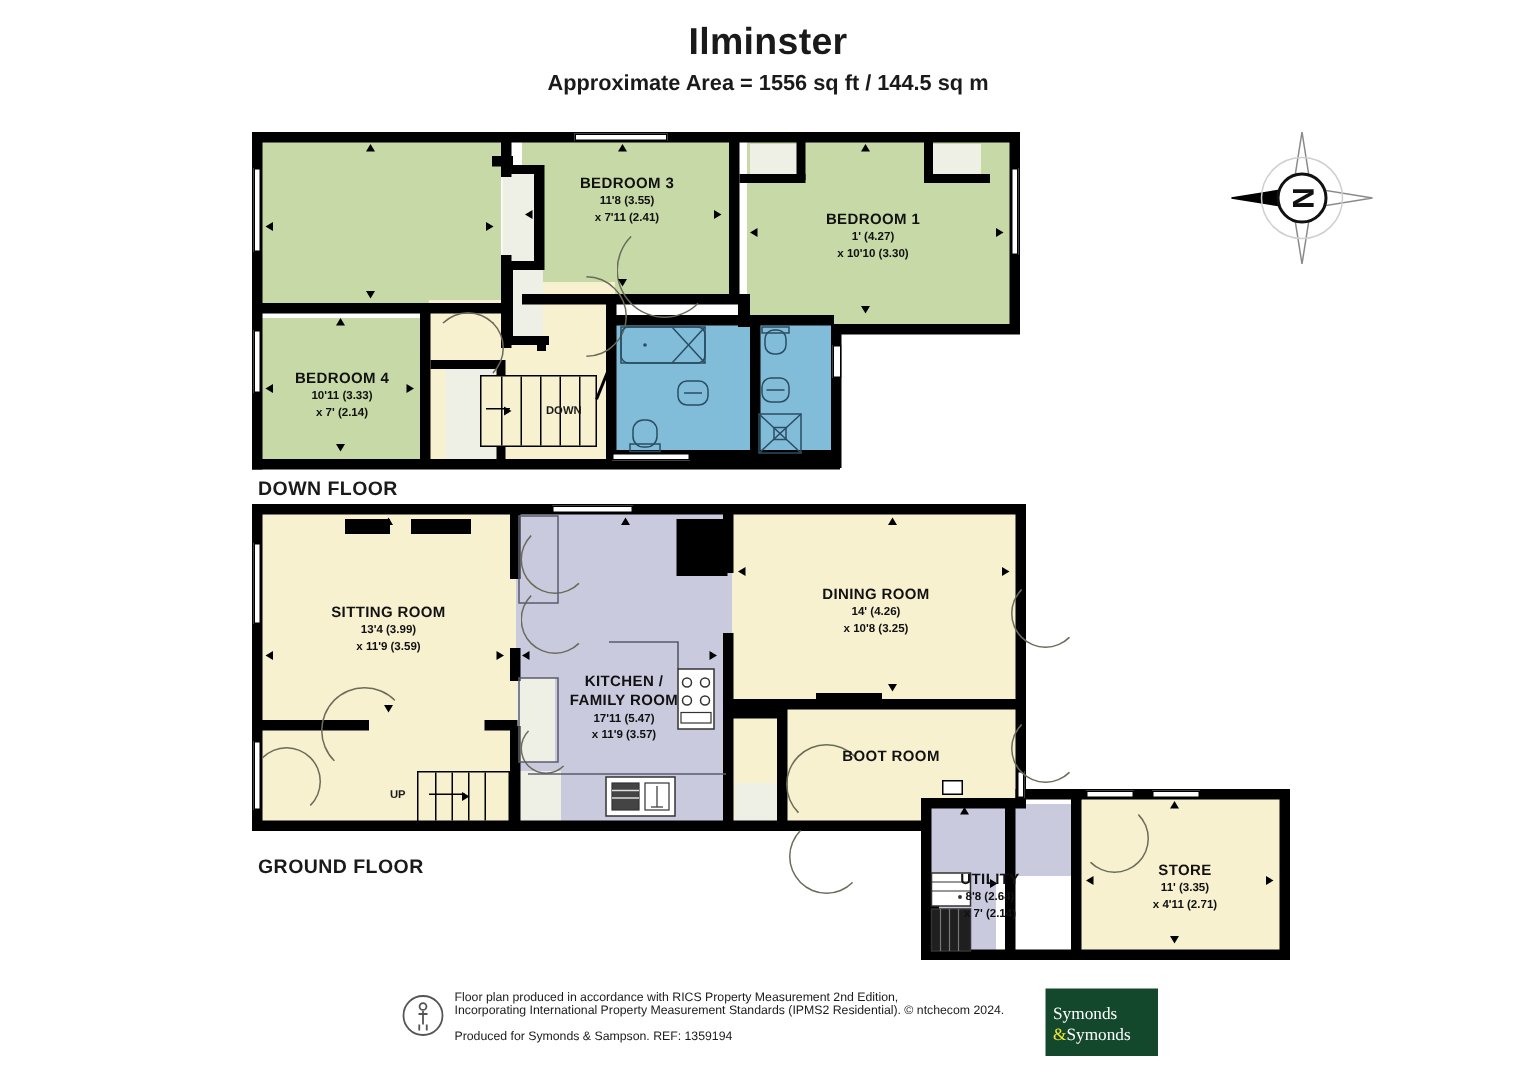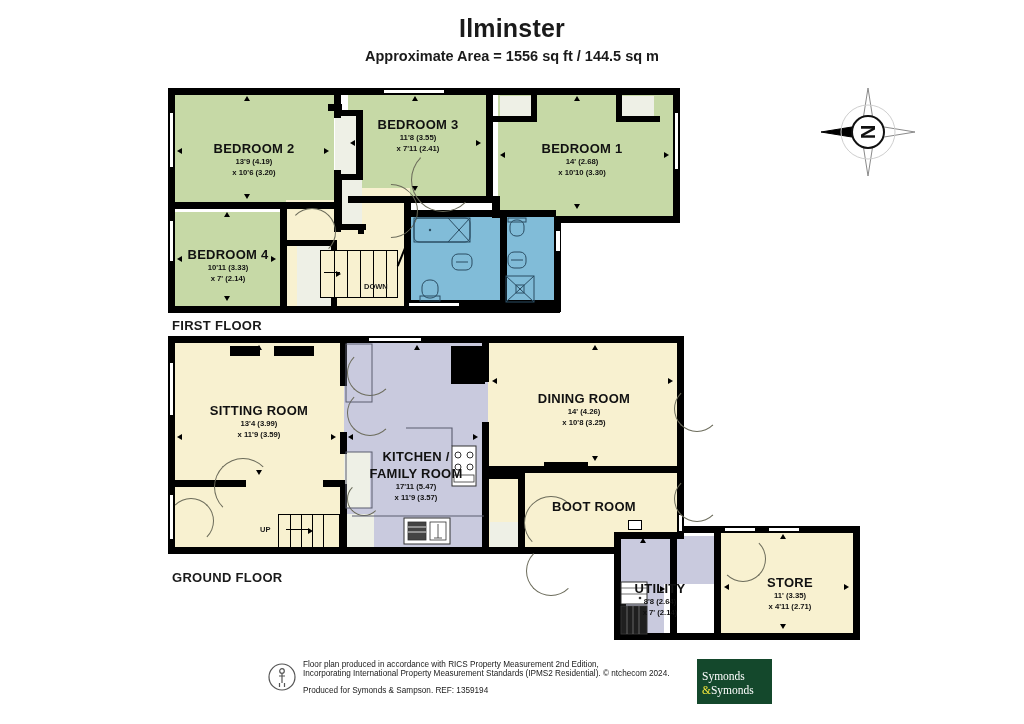--- a/index.html
+++ b/index.html
@@ -35,21 +35,21 @@
   .fill-cream{background:#f8f1d0;}
   .fill-lav{background:#c9cade;}
   .fill-blue{background:#81bcd8;}
   .fill-white{background:#ffffff;}
   .fill-lgrey{background:#eef0e6;}
 
   .label{
     position:absolute;text-align:center;font-size:8.2px;font-weight:bold;
     line-height:1.32;white-space:nowrap;color:#111;
   }
-  .label .nm{font-size:13px;letter-spacing:.25px;}
+  .label .nm{font-size:10px;letter-spacing:.25px;}
   .label .dim{font-size:7.7px;font-weight:bold;}
   .label.two .nm{display:block;}
 
   .stair{position:absolute;border:1.4px solid #000;box-sizing:border-box;background:#f8f1d0;}
   .stair .tread{position:absolute;top:0;bottom:0;width:1.4px;background:#000;}
   .stairlabel{position:absolute;font-size:7.5px;font-weight:bold;}
 
   
   .fx{position:absolute;}
 
@@ -190,21 +190,21 @@
 
     <div class="stair" style="left:152px;top:162px;width:78px;height:48px;">
       <div class="tread" style="left:13px;"></div>
       <div class="tread" style="left:26px;"></div>
       <div class="tread" style="left:39px;"></div>
       <div class="tread" style="left:52px;"></div>
       <div class="tread" style="left:65px;"></div>
     </div>
     <div class="arw r" style="left:168px;top:183px;"></div>
     <div class="wall" style="left:156px;top:184px;width:16px;height:1.4px;"></div>
-    <div class="stairlabel" style="left:196px;top:194px;">DOWN</div>
+    <div class="stairlabel" style="left:196px;top:181px;">DOWN</div>
 
     <svg class="fx" style="left:242px;top:126px;" width="150" height="94">
 
       <rect x="4" y="4" width="56" height="24" rx="5" fill="none" stroke="#2b4d63" stroke-width="1"></rect>
       <rect x="4" y="4" width="56" height="24" fill="none" stroke="#2b4d63" stroke-width="1"></rect>
       <line x1="38" y1="4" x2="60" y2="28" stroke="#2b4d63" stroke-width="1"></line>
       <line x1="60" y1="4" x2="38" y2="28" stroke="#2b4d63" stroke-width="1"></line>
       <circle cx="20" cy="16" r="1.2" fill="#2b4d63"></circle>
 
       <rect x="42" y="40" width="20" height="16" rx="6" fill="none" stroke="#2b4d63" stroke-width="1"></rect>
@@ -220,43 +220,38 @@
       <line x1="101" y1="46" x2="113" y2="46" stroke="#2b4d63" stroke-width="1"></line>
 
       <rect x="96" y="62" width="28" height="26" fill="none" stroke="#2b4d63" stroke-width="1"></rect>
       <line x1="96" y1="62" x2="124" y2="88" stroke="#2b4d63" stroke-width="1"></line>
       <line x1="124" y1="62" x2="96" y2="88" stroke="#2b4d63" stroke-width="1"></line>
       <rect x="106" y="71" width="8" height="8" fill="none" stroke="#2b4d63" stroke-width="1"></rect>
     </svg>
 
     <div class="wall" style="left:240px;top:150px;width:2px;height:30px;transform:rotate(22deg);transform-origin:top left;"></div>
 
-    <div class="label" style="left:26px;top:52px;width:120px;">
-      <span class="nm">BEDROOM 2</span><br>
-      <span class="dim">13'9 (4.19)</span><br>
-      <span class="dim">x 10'6 (3.20)</span>
-    </div>
     <div class="label" style="left:8px;top:158px;width:104px;">
       <span class="nm">BEDROOM 4</span><br>
       <span class="dim">10'11 (3.33)</span><br>
       <span class="dim">x 7' (2.14)</span>
     </div>
     <div class="label" style="left:194px;top:28px;width:112px;">
       <span class="nm">BEDROOM 3</span><br>
       <span class="dim">11'8 (3.55)</span><br>
       <span class="dim">x 7'11 (2.41)</span>
     </div>
     <div class="label" style="left:352px;top:52px;width:124px;">
       <span class="nm">BEDROOM 1</span><br>
-      <span class="dim">14' (2.68)</span><br>
+      <span class="dim">1' (4.27)</span><br>
       <span class="dim">x 10'10 (3.30)</span>
     </div>
   </div>
 
-  <div class="floor-caption" style="left:172px;top:318px;">FIRST FLOOR</div>
+  <div class="floor-caption" style="left:172px;top:318px;">DOWN FLOOR</div>
 
   <div class="plan" id="gf" style="left:168px;top:336px;width:700px;height:310px;">
 
     <div class="room fill-cream" style="left:6px;top:6px;width:170px;height:206px;"></div>
     <div class="room fill-lav" style="left:176px;top:6px;width:144px;height:206px;"></div>
     <div class="room fill-cream" style="left:320px;top:6px;width:190px;height:130px;"></div>
     <div class="room fill-cream" style="left:320px;top:136px;width:196px;height:76px;"></div>
     <div class="room fill-lav" style="left:452px;top:200px;width:98px;height:104px;"></div>
     <div class="room fill-cream" style="left:550px;top:196px;width:142px;height:108px;"></div>
 

